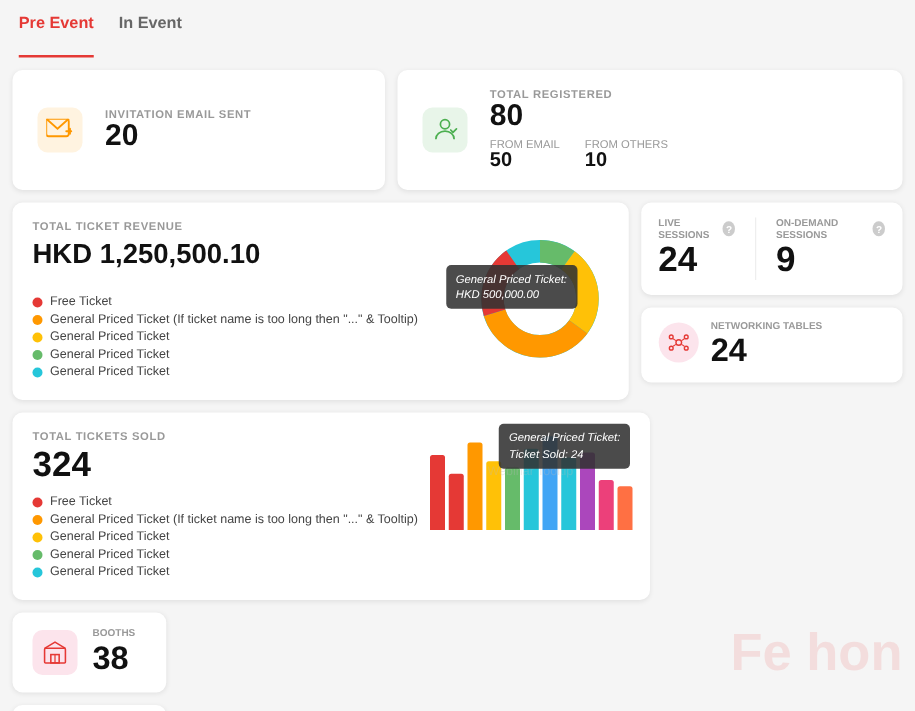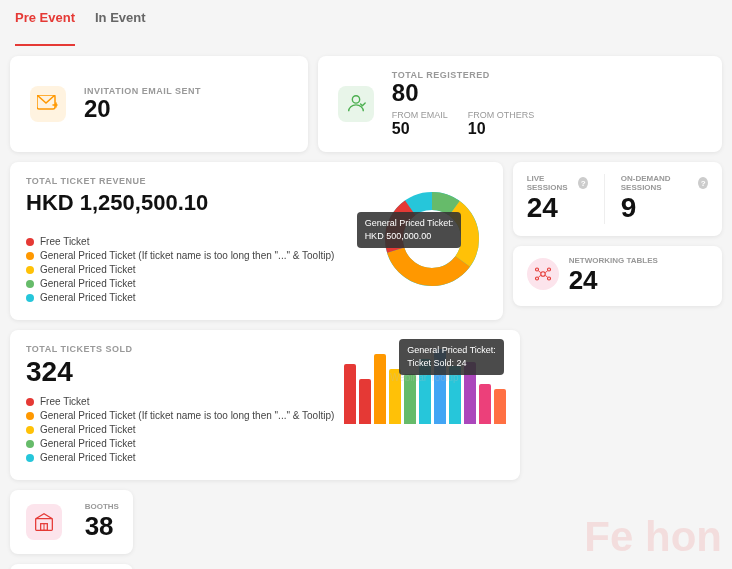--- a/index.html
+++ b/index.html
@@ -159,20 +159,21 @@
     .tooltip-box {
       position: absolute;
       background: rgba(50,50,50,0.88);
       color: #fff;
       font-size: 10px;
       padding: 5px 8px;
       border-radius: 4px;
       white-space: nowrap;
       z-index: 10;
       line-height: 1.4;
+      font-style: italic;
     }
     .tooltip-box::after {
       content: '';
       position: absolute;
       border: 4px solid transparent;
     }
     .tickets-label {
       font-size: 9px;
       color: #999;
       text-transform: uppercase;
@@ -200,21 +201,20 @@
       font-size: 14px;
       margin-bottom: 4px;
     }
 
     
     .booth-card {
       display: flex;
       align-items: center;
       gap: 10px;
       flex: 1;
-      justify-content: space-between;
     }
     .booth-icon-box {
       width: 40px;
       height: 40px;
       display: flex;
       align-items: center;
       justify-content: center;
       flex-shrink: 0;
     }
     .booth-icon-bg {
@@ -514,14 +514,14 @@
           </div>
         </div>
         <div>
           <div style="font-size:8px; color:#999; text-transform:uppercase; font-weight:600;">PRODUCTS</div>
           <div style="font-size:26px; font-weight:800; color:#111;">24</div>
         </div>
       </div>
     </div>
   </div>
 
-  <div class="fe-hon-text" style="position:absolute; right:10px; bottom:11px; font-size:42px; font-weight:900; color:#e53935; opacity:0.12; pointer-events:none;">Fe hon</div>
+  <div class="fe-hon-text" style="position:absolute; right:10px; bottom:26px; font-size:42px; font-weight:900; color:#e53935; opacity:0.12; pointer-events:none;">Fe hon</div>
 </div>
 
 </body></html>

